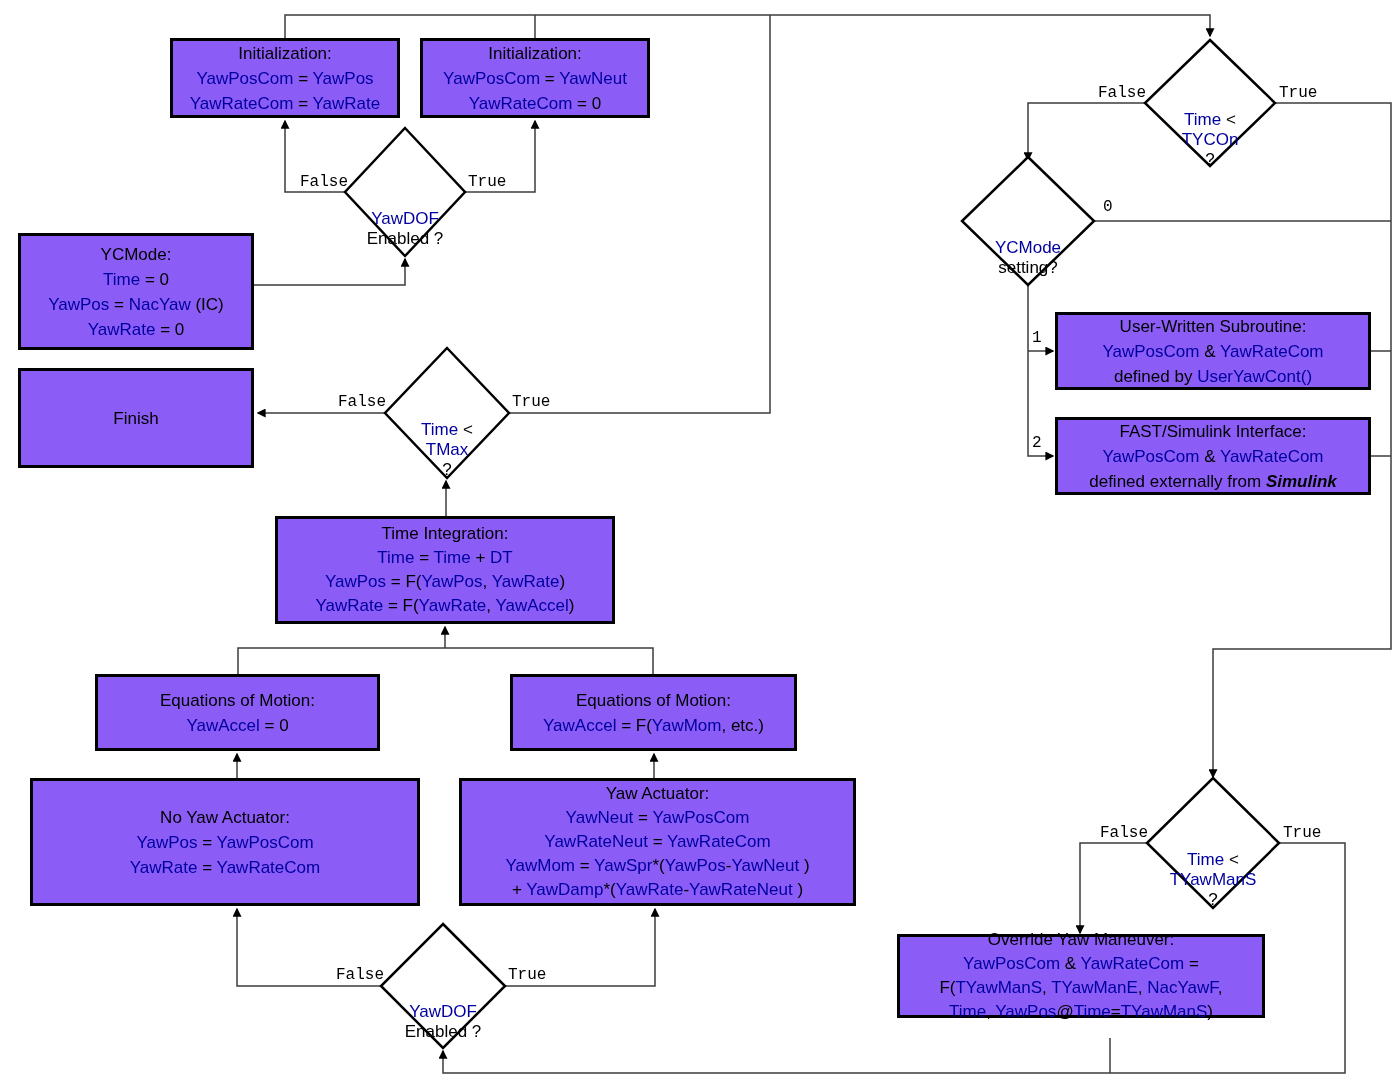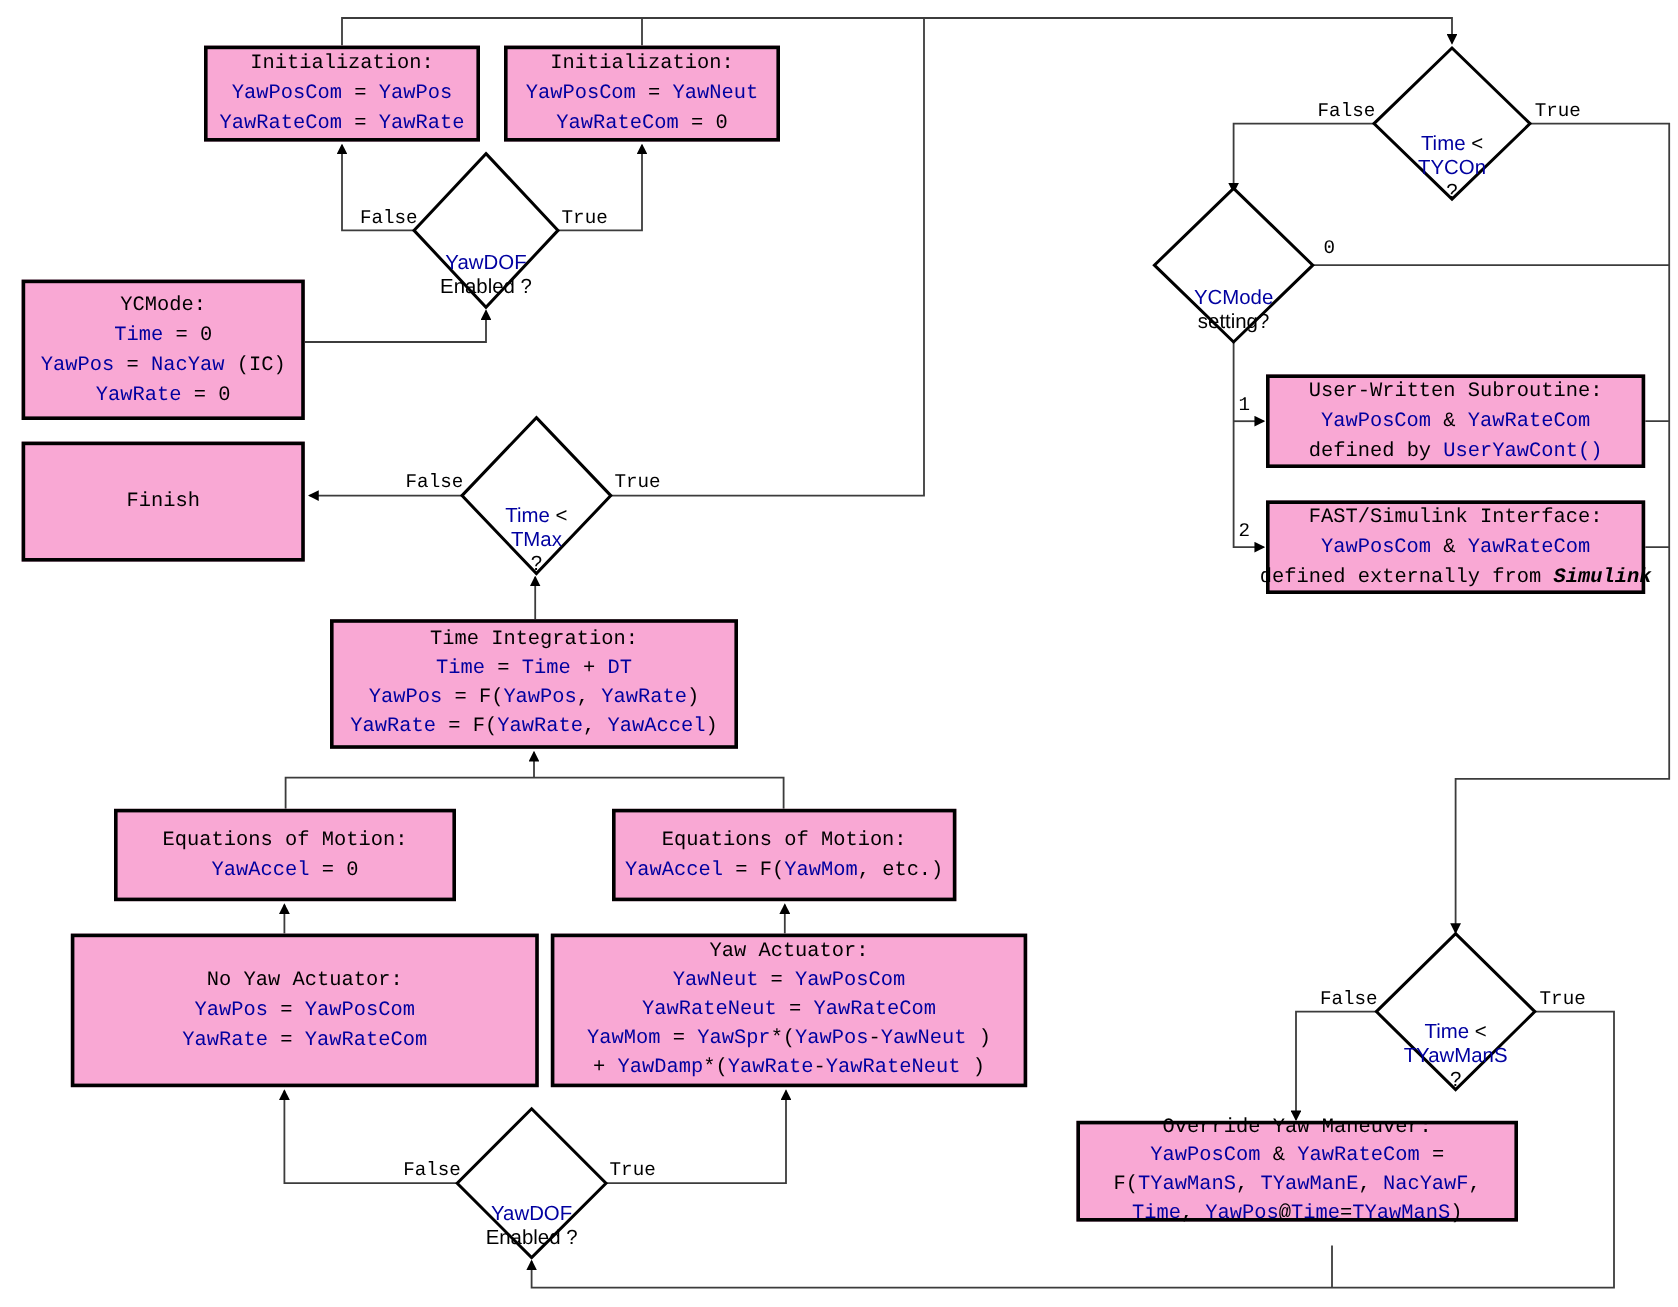--- a/index.html
+++ b/index.html
@@ -2,23 +2,23 @@
 <html style="--blue: #0000A0;"><head>
 <meta charset="utf-8">
 <style>
   html,body{margin:0;padding:0;background:#ffffff;}
   #stage{
     position:relative;width:1398px;height:1089px;background:#ffffff;
     font-family:"Liberation Sans", sans-serif;overflow:hidden;
   }
   #wires{position:absolute;left:0;top:0;z-index:0;}
   .node{
-    position:absolute;z-index:1;background:#f9a8d4;border:3px solid #000000;
+    position:absolute;z-index:1;background:#8b5cf6;border:3px solid #000000;
     box-sizing:border-box;display:flex;flex-direction:column;justify-content:center;
-    align-items:center;text-align:center;font-size:17px;line-height:25px;color:#000;font-family:Liberation Mono, monospace;
+    align-items:center;text-align:center;font-size:17px;line-height:25px;color:#000;
   }
   .dtext{
     position:absolute;z-index:2;text-align:center;font-size:17px;line-height:20px;
     background:transparent;color:#000;margin-top:38px;
   }
   .elabel{
     position:absolute;z-index:2;font-size:16px;color:#000;white-space:nowrap;font-family:Liberation Mono, monospace;
   }
   .ln{white-space:nowrap;}
   .seg-k{color:#000000;}
@@ -112,21 +112,21 @@
       <div class="ln"><span class="seg-k">Finish</span></div>
     </div>
   <div class="node" style="left:95px;top:674px;width:285px;height:77px;">
       <div class="ln"><span class="seg-k">Equations of Motion:</span></div>
       <div class="ln"><span class="seg-b">YawAccel</span><span class="seg-k"> = 0</span></div>
     </div>
   <div class="node" style="left:510px;top:674px;width:287px;height:77px;">
       <div class="ln"><span class="seg-k">Equations of Motion:</span></div>
       <div class="ln"><span class="seg-b">YawAccel</span><span class="seg-k"> = F(</span><span class="seg-b">YawMom</span><span class="seg-k">, etc.)</span></div>
     </div>
-  <div class="node" style="left:59px;top:778px;width:390px;height:128px;">
+  <div class="node" style="left:30px;top:778px;width:390px;height:128px;">
       <div class="ln"><span class="seg-k">No Yaw Actuator:</span></div>
       <div class="ln"><span class="seg-b">YawPos</span><span class="seg-k"> = </span><span class="seg-b">YawPosCom</span></div>
       <div class="ln"><span class="seg-b">YawRate</span><span class="seg-k"> = </span><span class="seg-b">YawRateCom</span></div>
     </div>
   <div class="node tight" style="left:459px;top:778px;width:397px;height:128px;">
       <div class="ln"><span class="seg-k">Yaw Actuator:</span></div>
       <div class="ln"><span class="seg-b">YawNeut</span><span class="seg-k"> = </span><span class="seg-b">YawPosCom</span></div>
       <div class="ln"><span class="seg-b">YawRateNeut</span><span class="seg-k"> = </span><span class="seg-b">YawRateCom</span></div>
       <div class="ln"><span class="seg-b">YawMom</span><span class="seg-k"> = </span><span class="seg-b">YawSpr</span><span class="seg-k">*(</span><span class="seg-b">YawPos</span><span class="seg-k">-</span><span class="seg-b">YawNeut</span><span class="seg-k"> )</span></div>
       <div class="ln"><span class="seg-k">+ </span><span class="seg-b">YawDamp</span><span class="seg-k">*(</span><span class="seg-b">YawRate</span><span class="seg-k">-</span><span class="seg-b">YawRateNeut</span><span class="seg-k"> )</span></div>

